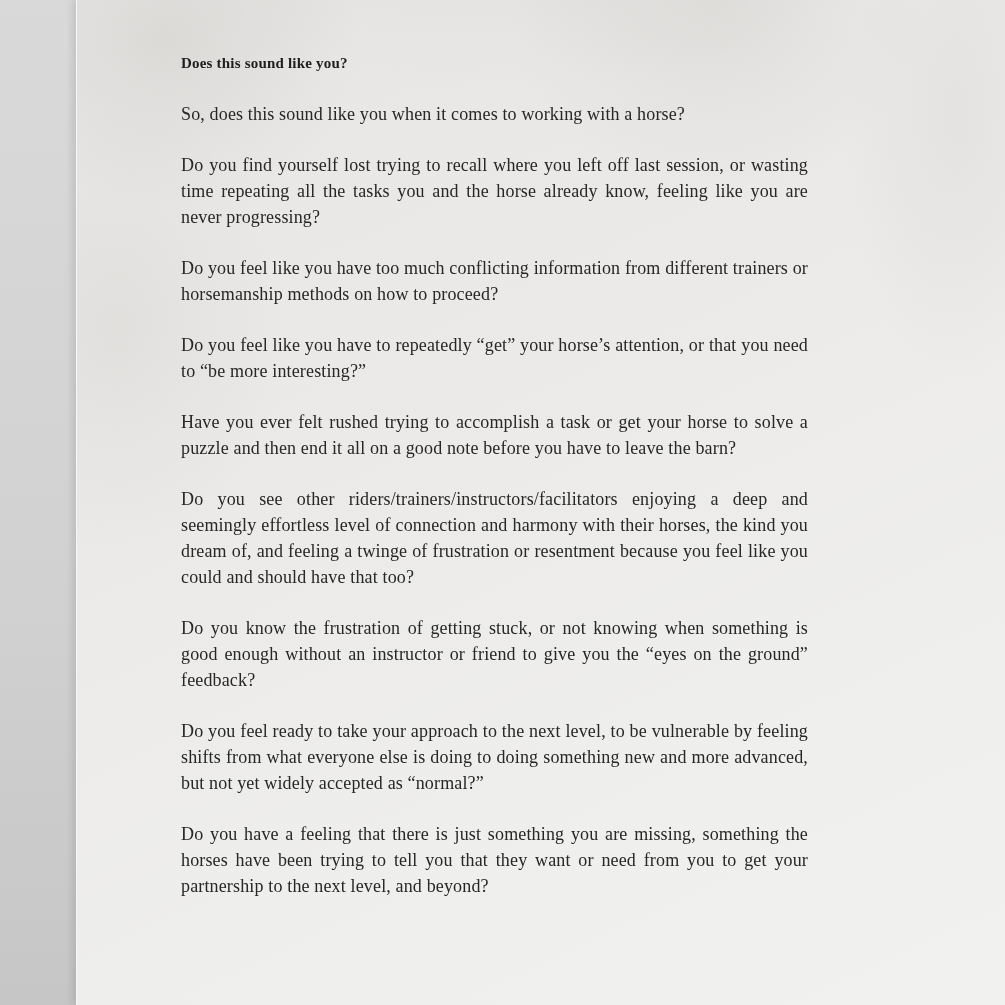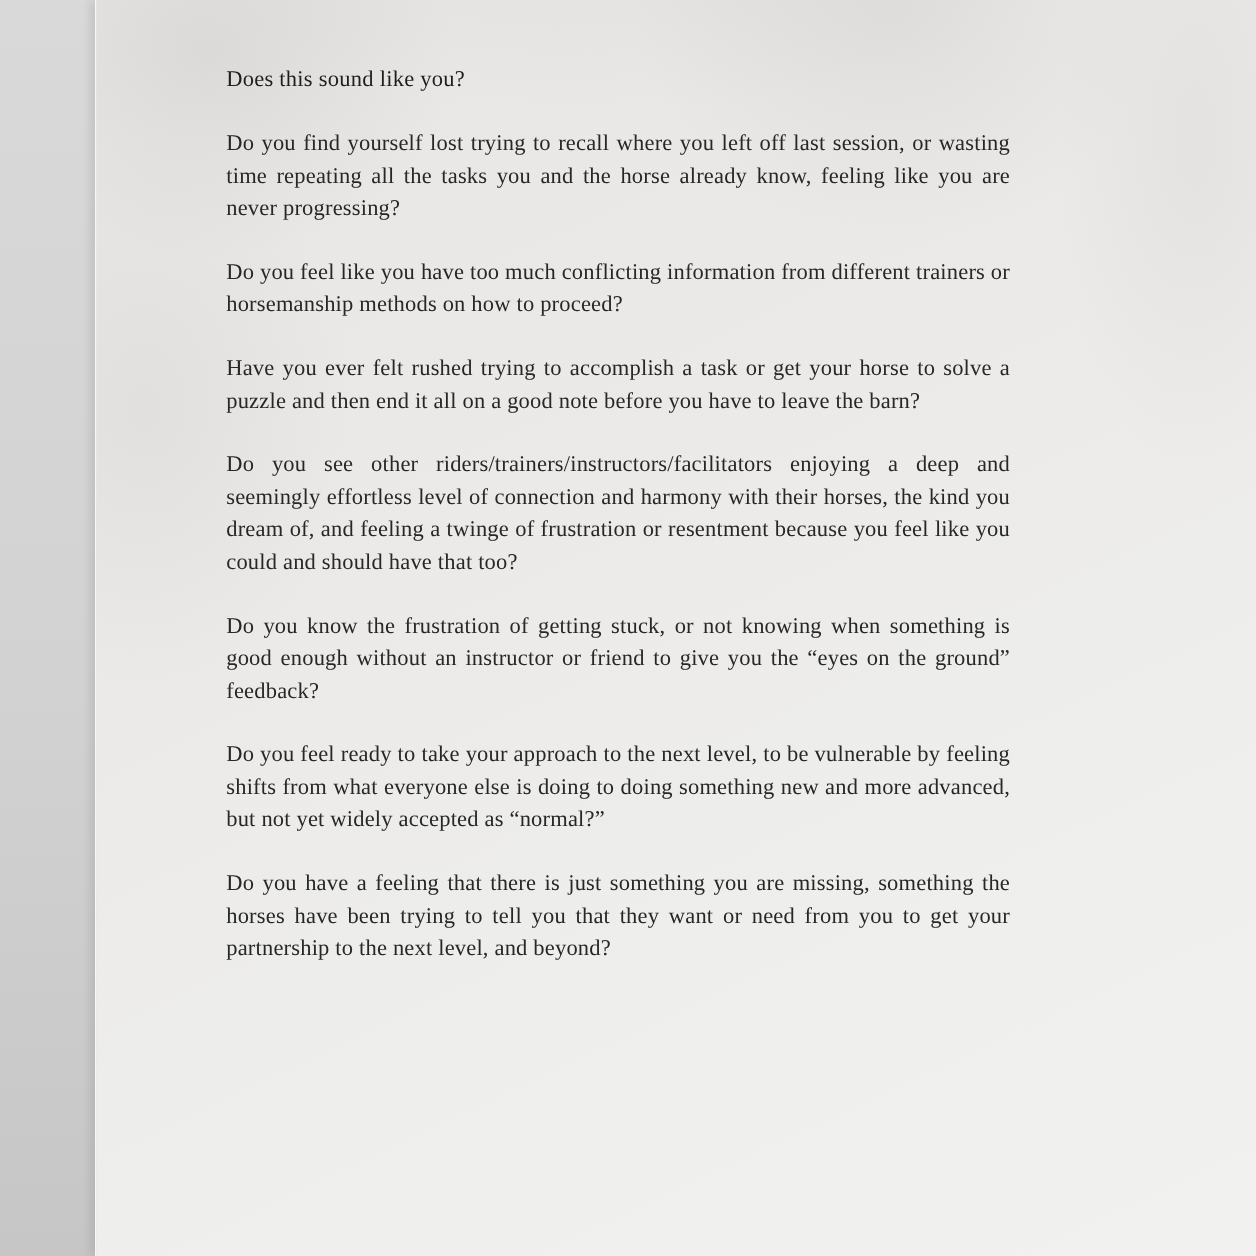--- a/index.html
+++ b/index.html
@@ -53,22 +53,22 @@
       radial-gradient(ellipse 500px 200px at 420px -60px, rgba(110,104,98,0.05), transparent 75%);
   }
   .content {
     position: absolute;
     left: 104px;
     top: 50px;
     width: 627px;
     color: #262626;
   }
   .heading {
-    font-size: 18px;
-    font-weight: normal;
+    font-size: 15px;
+    font-weight: bold;
     line-height: 26px;
     margin: 0 0 25px 0;
     color: #1e1e1e;
     letter-spacing: 0.2px;
   }
   .para {
     font-size: 18px;
     line-height: 26px;
     margin: 0 0 25px 0;
     text-align: justify;
@@ -79,22 +79,24 @@
 </style>
 </head>
 <body>
 
 <div class="canvas">
   <div class="gutter"></div>
   <div class="page">
     <div class="watermark"></div>
     <div class="content">
       <h1 class="heading">Does this sound like you?</h1>
+      <p class="para">So, does this sound like you when it comes to working with a horse?</p>
       <p class="para">Do you find yourself lost trying to recall where you left off last session, or wasting time repeating all the tasks you and the horse already know, feeling like you are never progressing?</p>
       <p class="para">Do you feel like you have too much conflicting information from different trainers or horsemanship methods on how to proceed?</p>
+      <p class="para">Do you feel like you have to repeatedly “get” your horse’s attention, or that you need to “be more interesting?”</p>
       <p class="para">Have you ever felt rushed trying to accomplish a task or get your horse to solve a puzzle and then end it all on a good note before you have to leave the barn?</p>
       <p class="para">Do you see other riders/trainers/instructors/facilitators enjoying a deep and seemingly effortless level of connection and harmony with their horses, the kind you dream of, and feeling a twinge of frustration or resentment because you feel like you could and should have that too?</p>
       <p class="para">Do you know the frustration of getting stuck, or not knowing when something is good enough without an instructor or friend to give you the “eyes on the ground” feedback?</p>
       <p class="para">Do you feel ready to take your approach to the next level, to be vulnerable by feeling shifts from what everyone else is doing to doing something new and more advanced, but not yet widely accepted as “normal?”</p>
       <p class="para">Do you have a feeling that there is just something you are missing, something the horses have been trying to tell you that they want or need from you to get your partnership to the next level, and beyond?</p>
     </div>
   </div>
 </div>
 
 </body></html>

